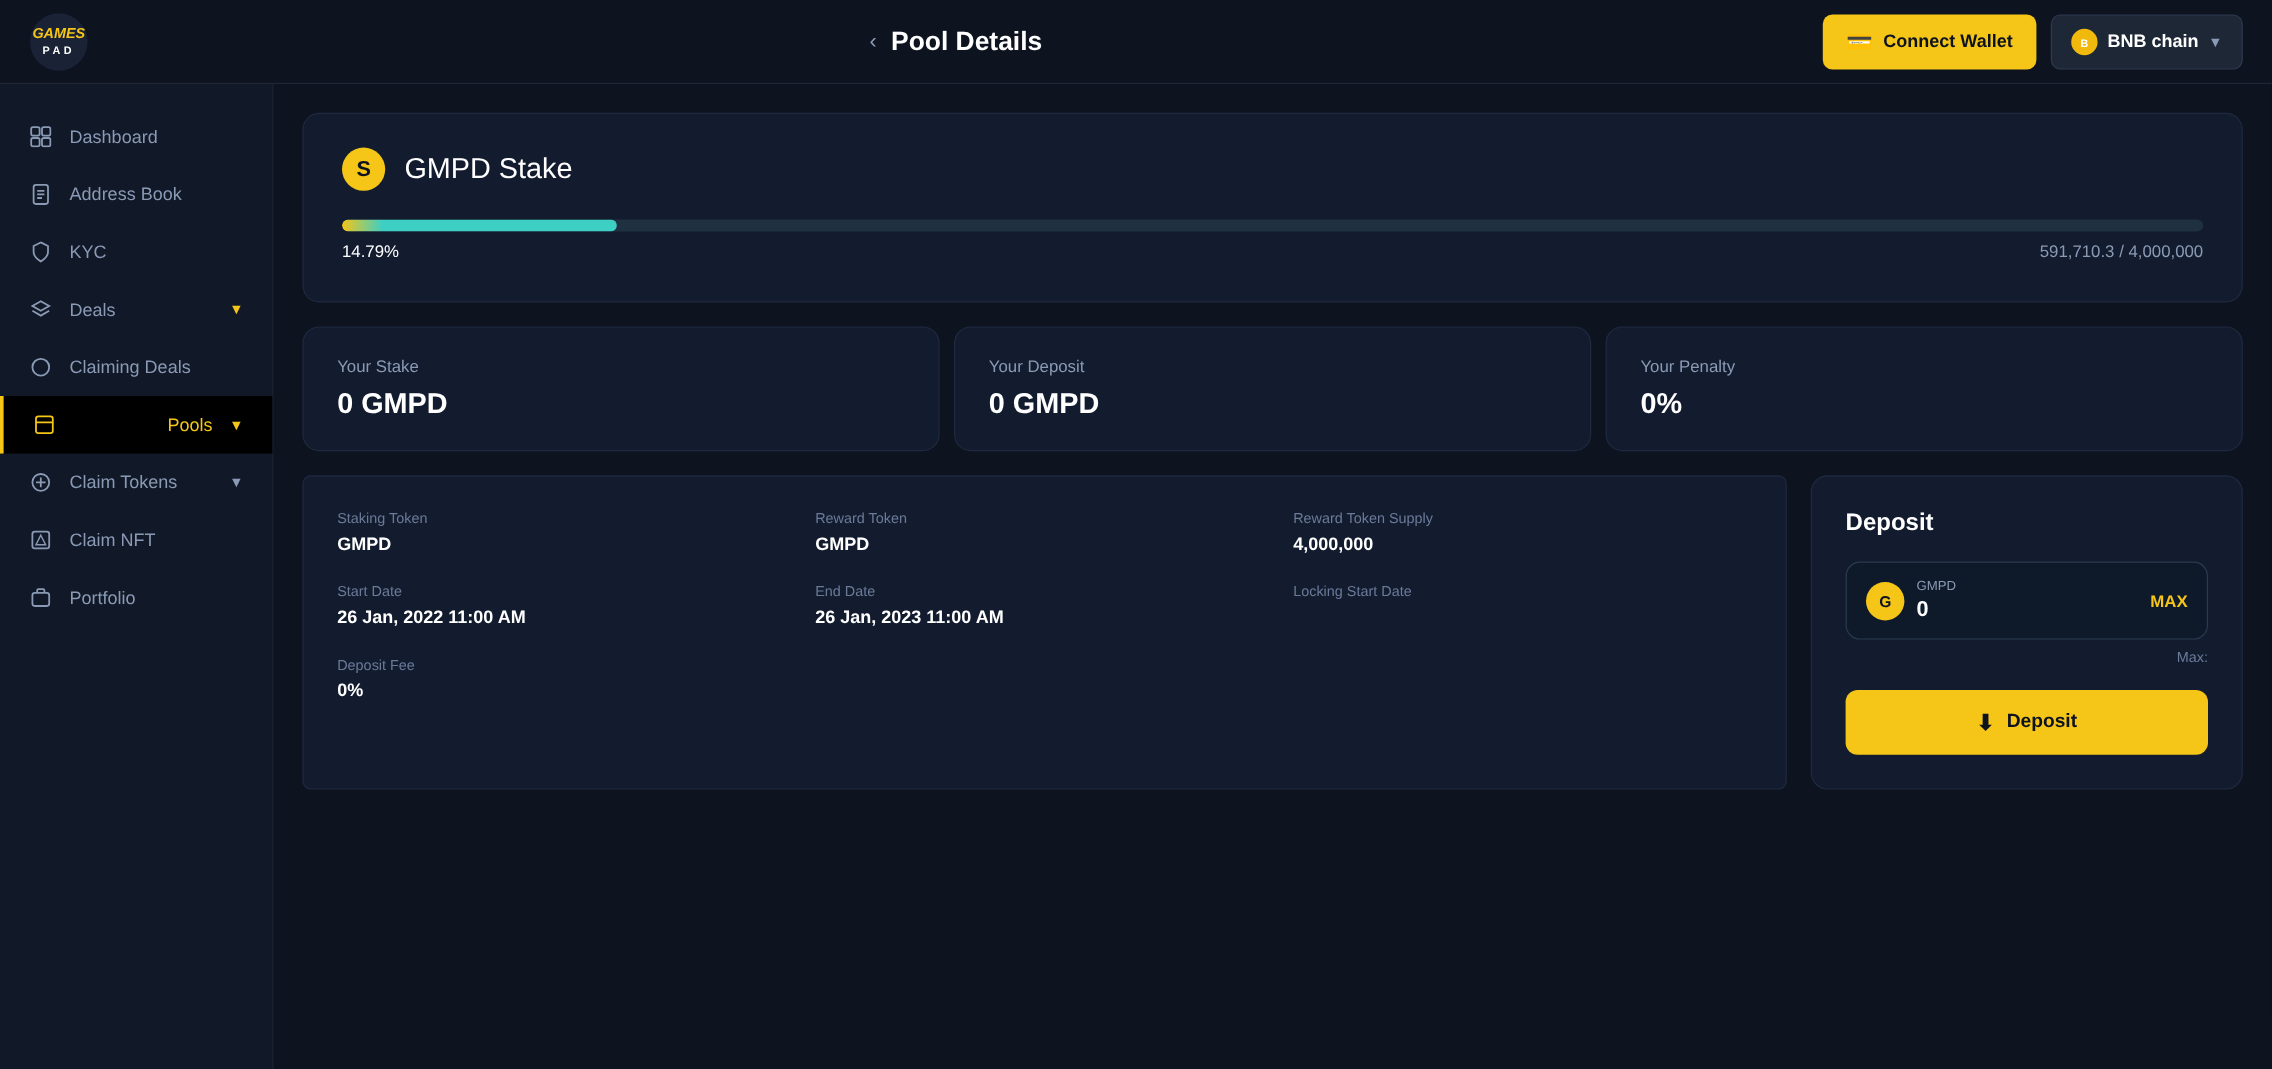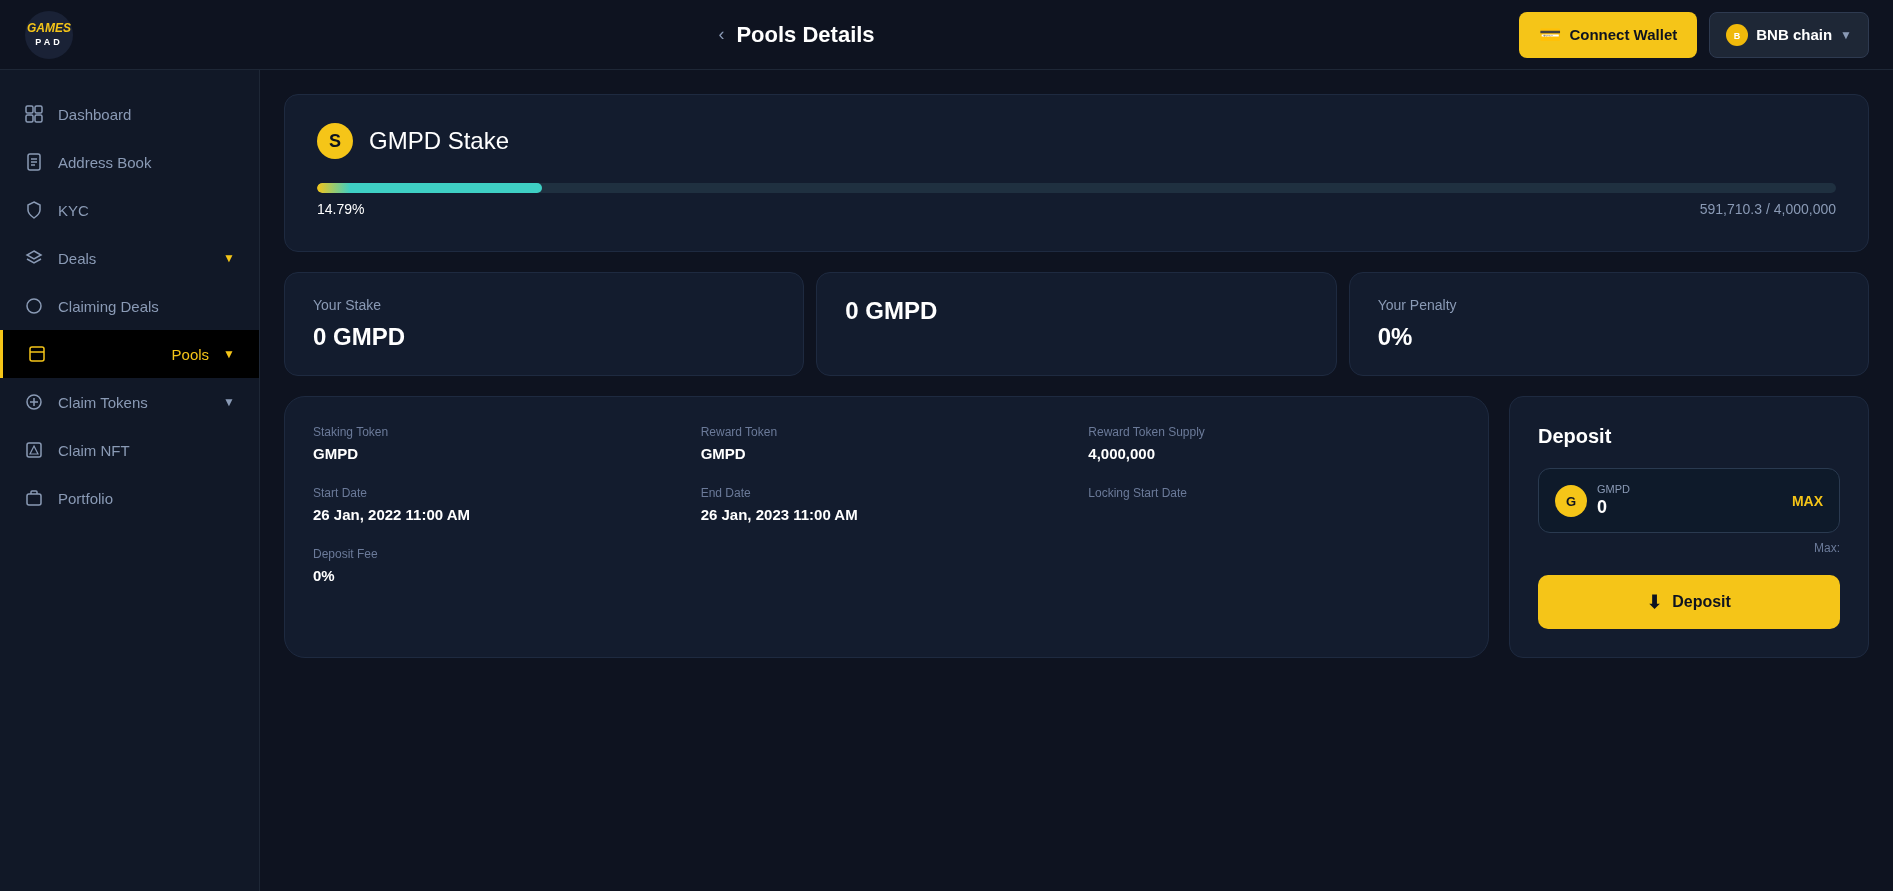--- a/index.html
+++ b/index.html
@@ -103,21 +103,21 @@
 
     
     .layout {
       display: flex;
       margin-top: 70px;
       min-height: calc(891px - 70px);
     }
 
     
     .sidebar {
-      width: 260px;
+      width: 228px;
       background: #111827;
       border-right: 1px solid #1e2736;
       padding: 20px 0;
       flex-shrink: 0;
     }
     .sidebar-item {
       display: flex;
       align-items: center;
       gap: 14px;
       padding: 14px 24px;
@@ -244,21 +244,21 @@
     }
 
     
     .bottom-section {
       display: flex;
       gap: 20px;
     }
     .info-card {
       background: #131c2e;
       border: 1px solid #1e2a40;
-      border-radius: 21px;
+      border-radius: 7px;
       padding: 28px;
       flex: 1;
     }
     .info-grid {
       display: grid;
       grid-template-columns: 1fr 1fr 1fr;
       gap: 24px 16px;
     }
     .info-item-label {
       font-size: 12px;
@@ -360,21 +360,21 @@
 <div class="header">
   <div class="logo-area">
     <svg class="logo-icon" viewBox="0 0 50 50" xmlns="http://www.w3.org/2000/svg">
       <ellipse cx="25" cy="25" rx="24" ry="24" fill="#1a2236"></ellipse>
       <text x="25" y="22" text-anchor="middle" fill="#f5c518" font-size="12" font-weight="900" font-style="italic" font-family="Arial">GAMES</text>
       <text x="25" y="35" text-anchor="middle" fill="#fff" font-size="9" font-weight="900" letter-spacing="3" font-family="Arial">PAD</text>
     </svg>
   </div>
   <div class="header-center">
     <span class="back-btn">‹</span>
-    <span class="page-title">Pools Details</span>
+    <span class="page-title">Pool Details</span>
   </div>
   <div class="header-right">
     <button class="connect-wallet-btn">
       <span class="wallet-icon">💳</span>
       <span>Connect Wallet</span>
     </button>
     <div class="chain-selector">
       <div class="bnb-icon">
         <svg width="16" height="16" viewBox="0 0 16 16">
             <circle cx="8" cy="8" r="8" fill="#f0b90b"></circle>
@@ -505,20 +505,21 @@
         </div>
       </div>
     </div>
 
     <div class="stats-row">
       <div class="stat-card">
         <div class="stat-label">Your Stake</div>
         <div class="stat-value">0 GMPD</div>
       </div>
       <div class="stat-card">
+        <div class="stat-label">Your Deposit</div>
         <div class="stat-value">0 GMPD</div>
       </div>
       <div class="stat-card">
         <div class="stat-label">Your Penalty</div>
         <div class="stat-value">0%</div>
       </div>
     </div>
 
     <div class="bottom-section">
 

